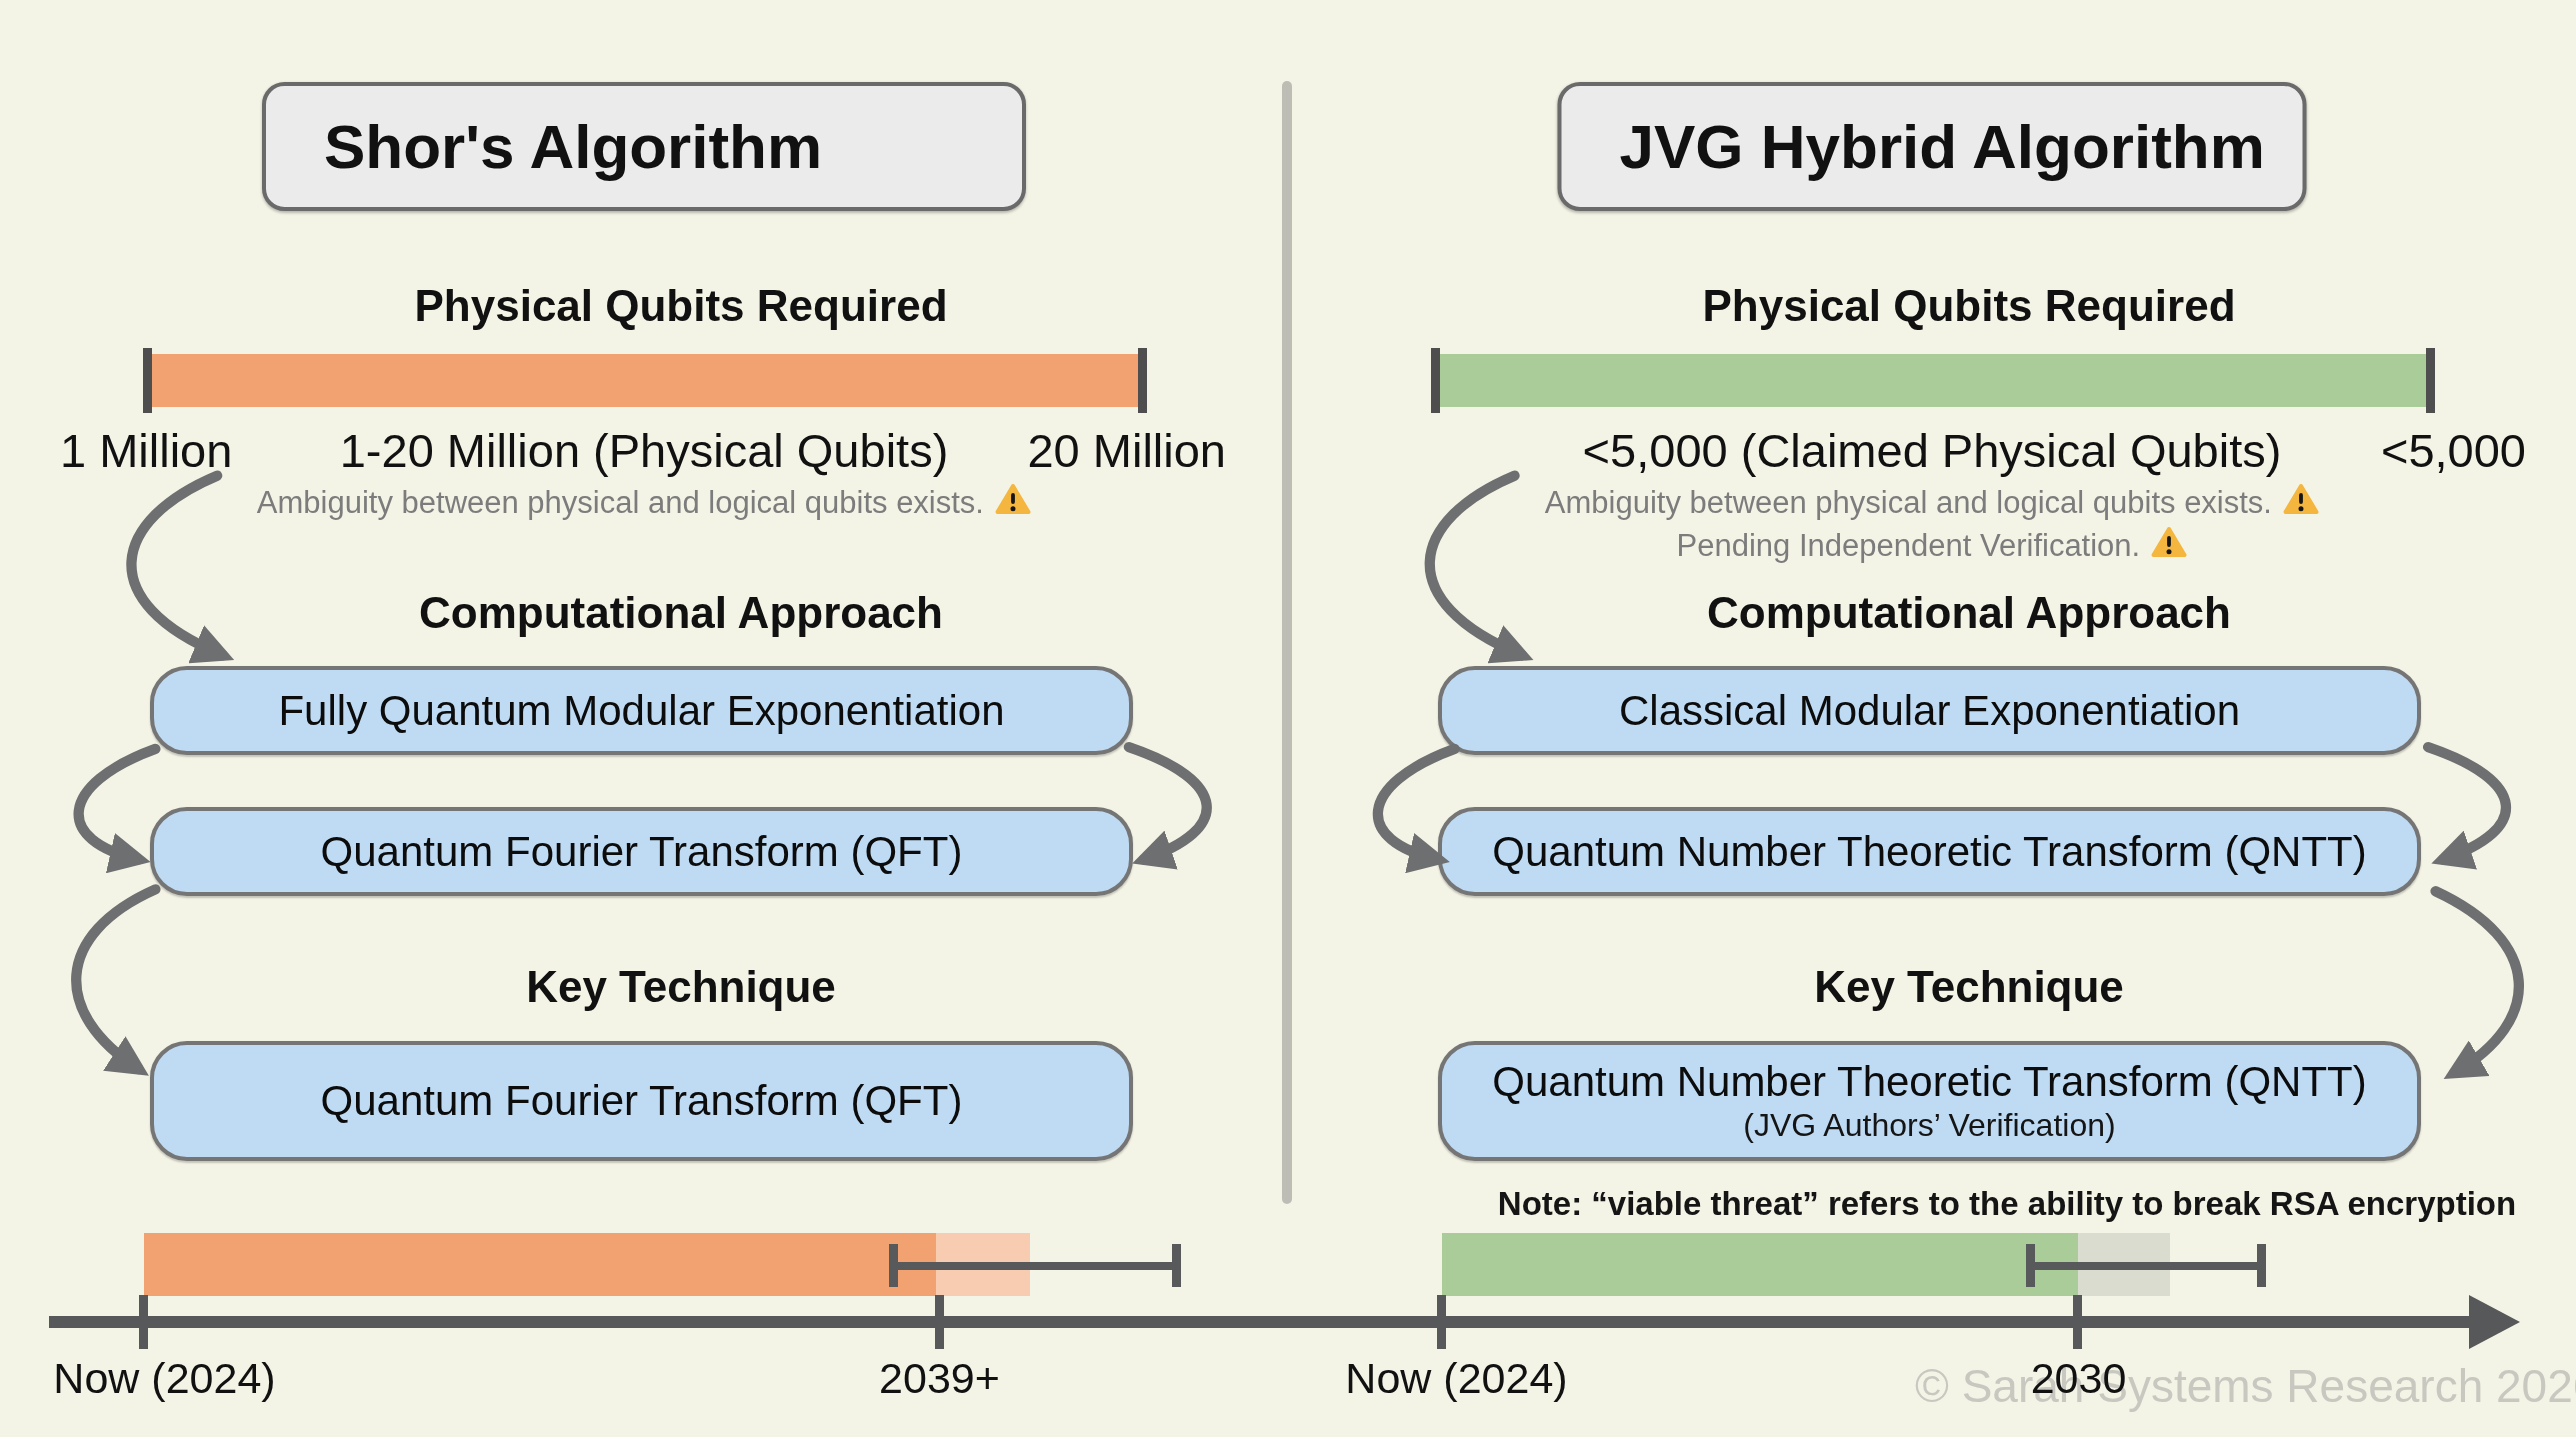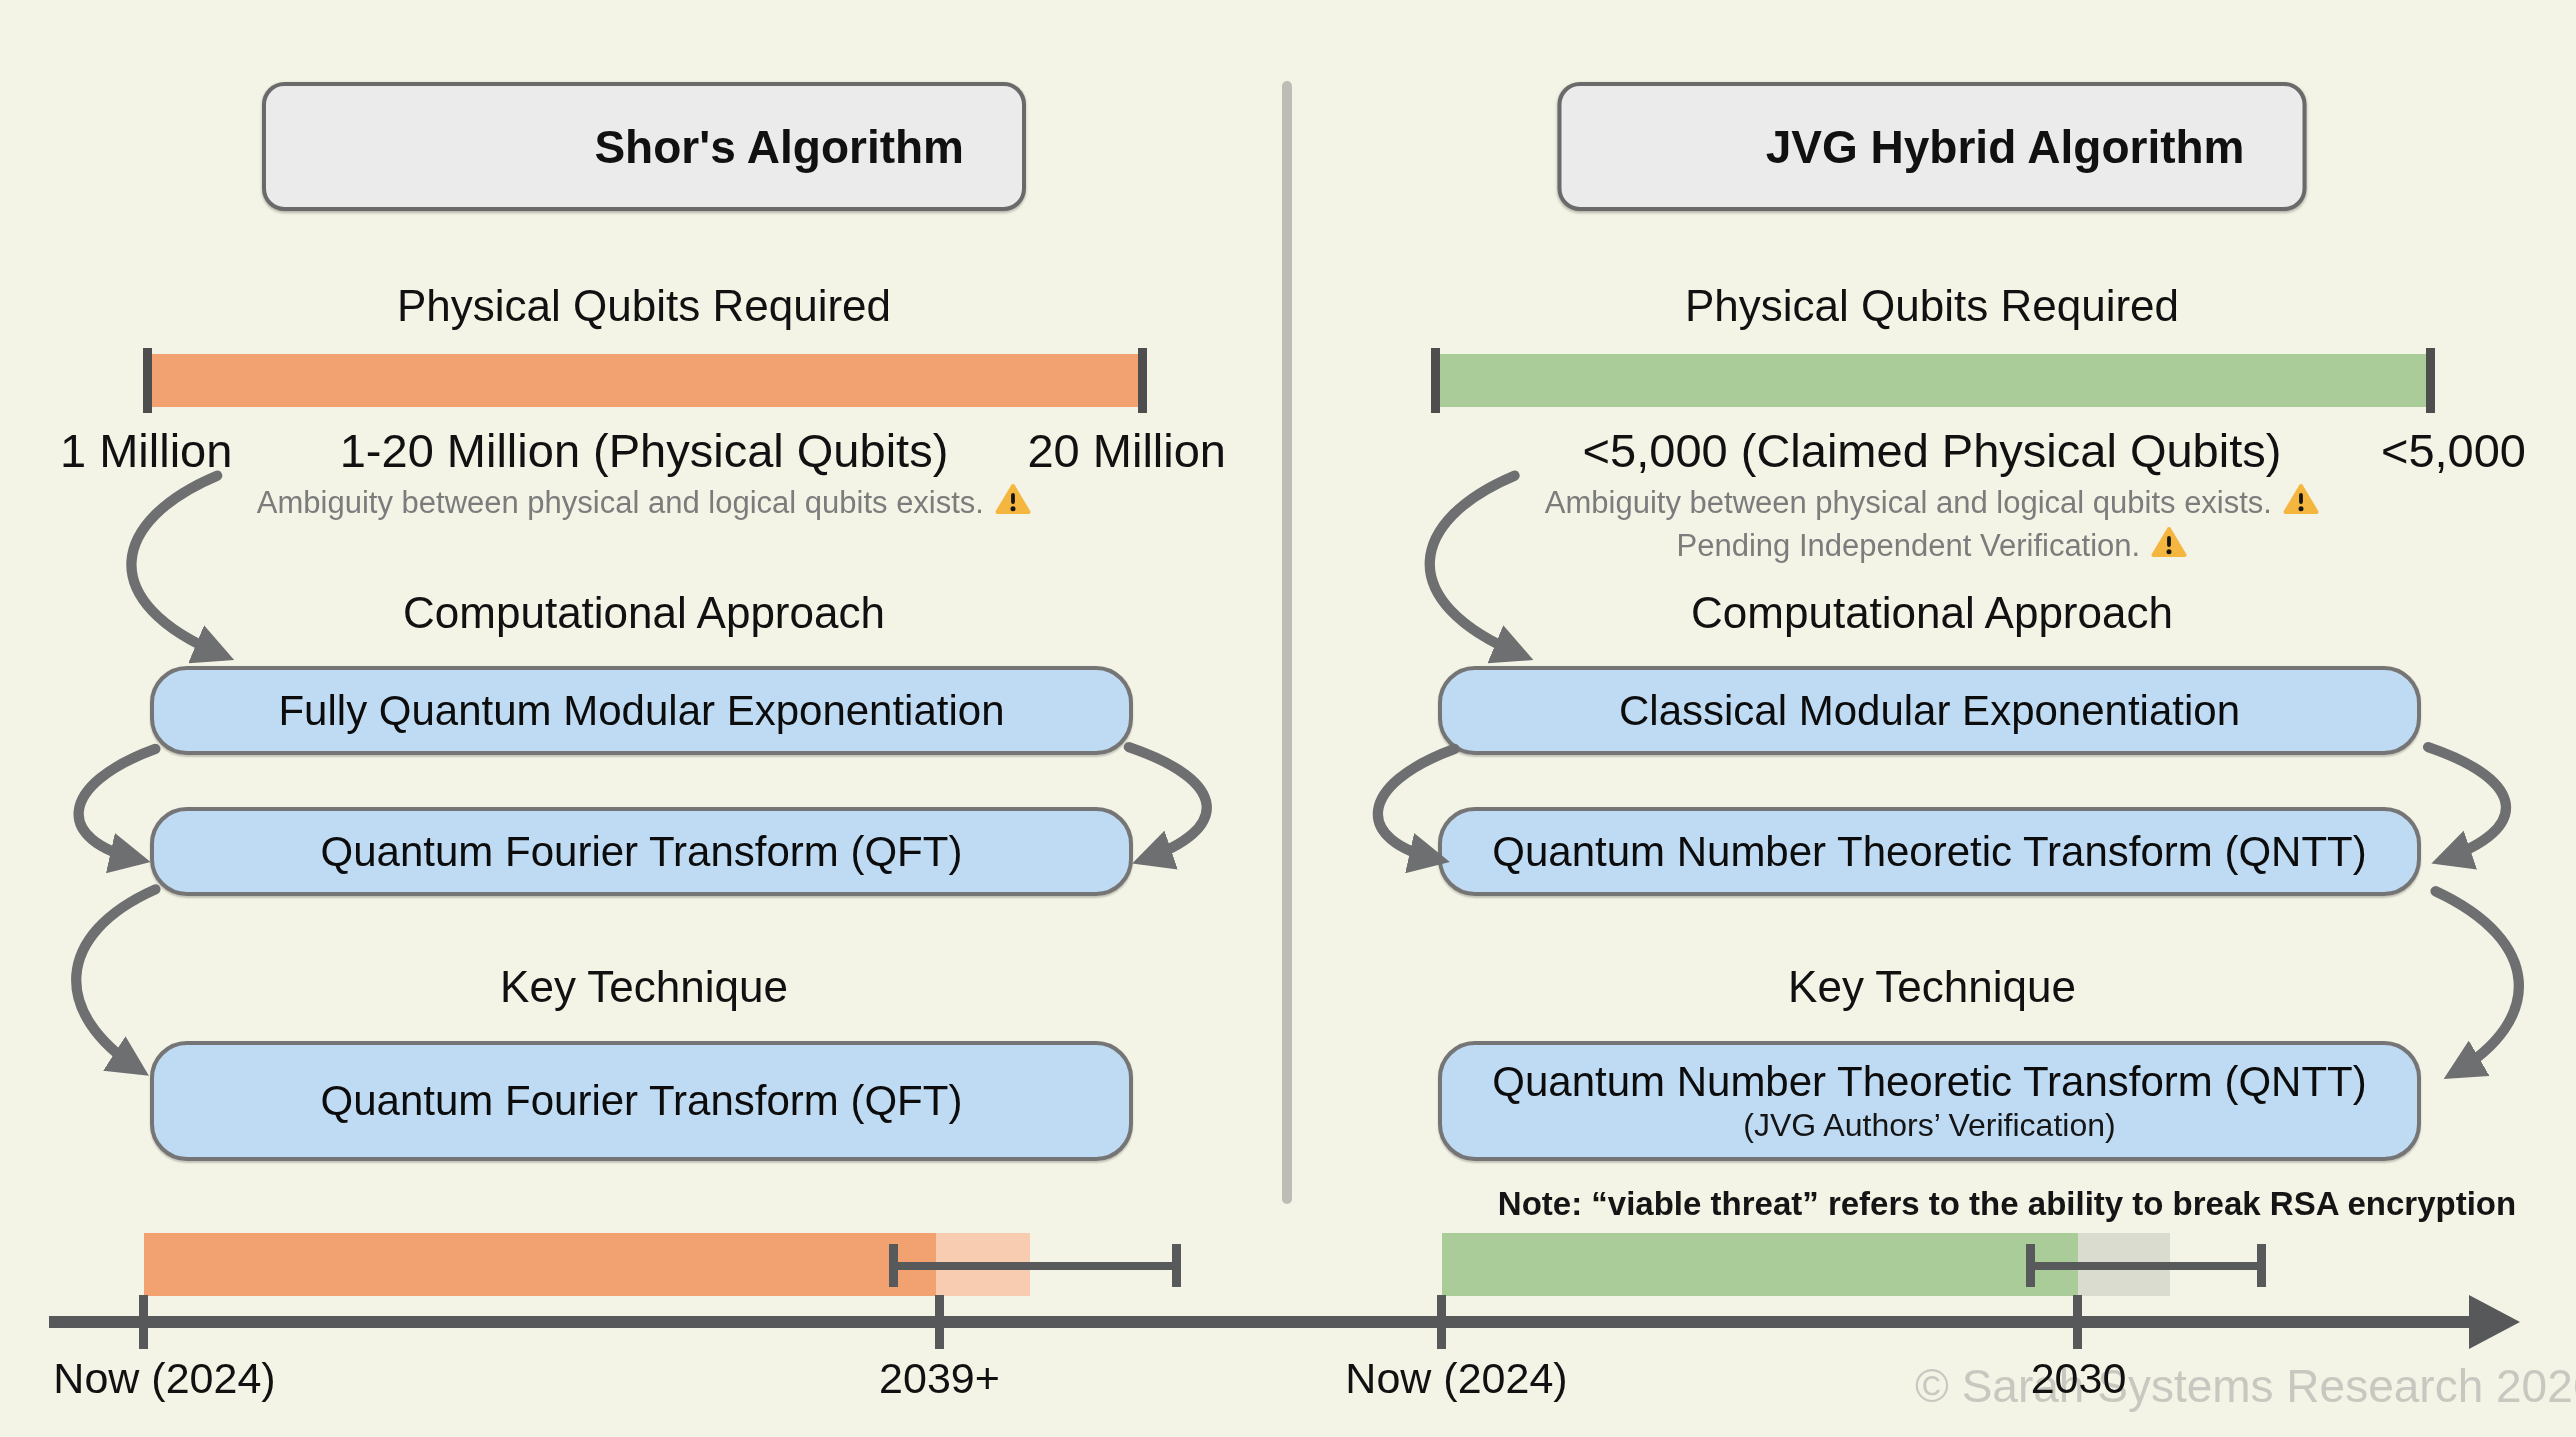--- a/index.html
+++ b/index.html
@@ -5,29 +5,29 @@
   html,body{margin:0;padding:0;}
   body{font-family:"Liberation Sans", sans-serif; background:#e8e8dc;}
   .canvas{position:relative;width:2576px;height:1438px;background:#F3F3E6;overflow:hidden;}
 
   
   .panel{position:absolute;top:0;width:1288px;height:1438px;}
   .panel.left{left:0;}
   .panel.right{left:1288px;}
 
   .title-box{position:absolute;top:82px;left:50%;transform:translateX(-50%);
-    height:129px;display:flex;align-items:center;justify-content:flex-end;
+    height:129px;display:flex;align-items:center;justify-content:flex-start;
     background:#EBEBEB;border:4.7px solid #6A6A6A;border-radius:22.5px;
     box-shadow:0 1.9px 2.8px rgba(0,0,0,.25);
-    font-size:46px;font-weight:700;color:#111;white-space:nowrap;padding:0 58px;box-sizing:border-box;}
+    font-size:62px;font-weight:700;color:#111;white-space:nowrap;padding:0 58px;box-sizing:border-box;}
   .panel.left .title-box{width:764px;}
   .panel.right .title-box{width:749px;}
 
   .sec-heading{position:absolute;left:0;width:100%;text-align:center;
-    font-size:44px;font-weight:400;color:#111;}
+    font-size:44px;font-weight:700;color:#111;padding-left:37px;}
   .h-qubits{top:281px;}
   .h-approach{top:588px;}
   .h-technique{top:962px;}
 
   .qubit-bar{position:absolute;top:354px;left:148px;width:994px;height:53px;}
   .qubit-bar .fill{position:absolute;inset:0;}
   .endcap{position:absolute;top:-5.6px;width:8.4px;height:65px;background:#4E4E4E;}
   .endcap.l{left:-4.7px;} .endcap.r{right:-4.7px;}
 
   .qubit-labels{position:absolute;top:423px;left:0;width:100%;height:52px;

